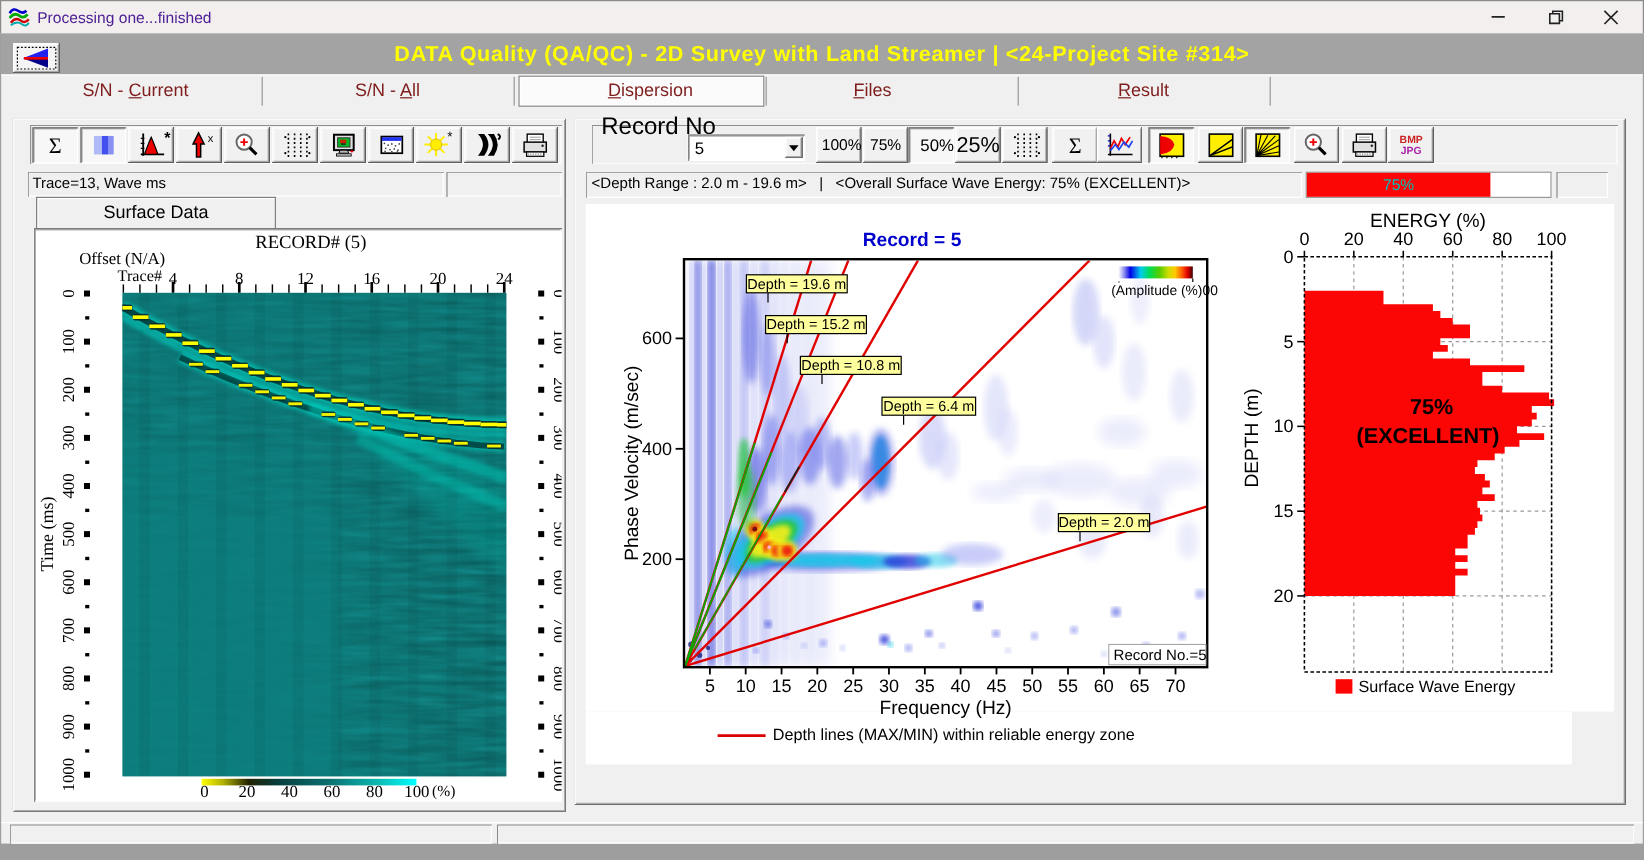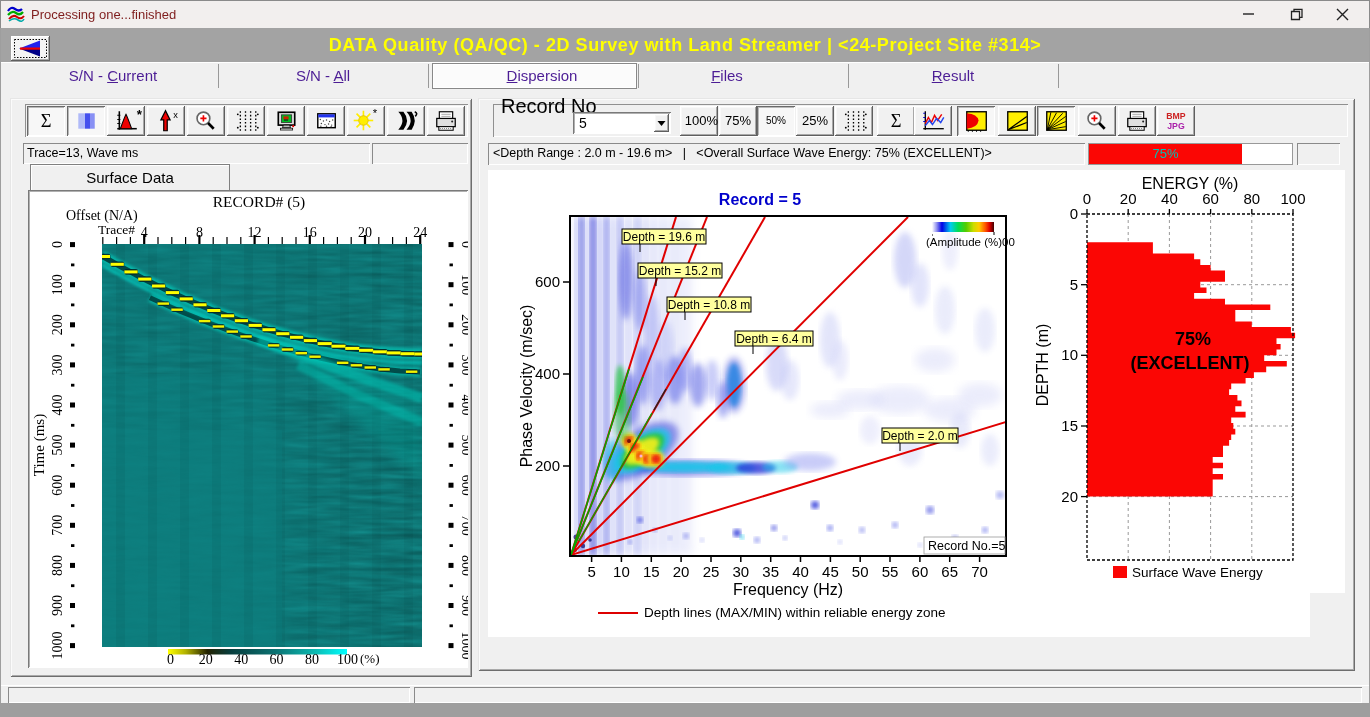--- a/index.html
+++ b/index.html
@@ -1,25 +1,25 @@
 <!DOCTYPE html>
 <html><head>
 <meta charset="utf-8">
 <style>
 * { margin:0; padding:0; box-sizing:border-box; }
 html,body { width:1370px; height:717px; overflow:hidden; }
 body { font-family:"Liberation Sans", sans-serif; background:#9e9e9e; position:relative; }
 .abs { position:absolute; }
 .titlebar { left:0; top:0; width:1370px; height:28px; background:#f2efee; border:1px solid #8a8a8a; border-bottom:none; }
-.titletext { left:31px; top:7px; font-size:13px; color:#7f1d1d; }
+.titletext { left:31px; top:7px; font-size:13px; color:#4c1d95; }
 .wbtn { top:0; width:46px; height:28px; color:#222; }
 .grayband { left:1px; top:28px; width:1368px; height:34px; background:#a3a3a3; }
 .apptitle { left:0; top:35px; width:1370px; text-align:center; font-size:18px; font-weight:bold; color:#ffff00; letter-spacing:0.55px; }
 .tabrow { left:1px; top:62px; width:1368px; height:28px; background:#f0f0f0; border-top:1px solid #fff; }
-.tab { top:62px; height:28px; line-height:27px; text-align:center; font-size:15px; color:#4c1d95; }
+.tab { top:62px; height:28px; line-height:27px; text-align:center; font-size:15px; color:#7f1d1d; }
 .tabsep { top:64px; width:1px; height:24px; background:#999; }
 .seltab { left:432px; top:63px; width:205px; height:26px; background:#fbfbfb; border:1px solid #888; box-shadow:inset 0 0 0 1px #fff; }
 .panel { background:#f0f0f0; box-shadow: inset 1px 1px 0 #e6e6e6, inset -1px -1px 0 #6e6e6e, inset 2px 2px 0 #fbfbfb, inset -2px -2px 0 #aaa; }
 .btn { background:#f1f1f1; box-shadow: inset -1px -1px 0 #5f5f5f, inset 1px 1px 0 #fff, inset -2px -2px 0 #a8a8a8, inset 2px 2px 0 #f8f8f8; }
 .btn.pr { background:#f7f7f7; box-shadow: inset 1px 1px 0 #6a6a6a, inset -1px -1px 0 #fff, inset 2px 2px 0 #b8b8b8; }
 .cell { background:#f0f0f0; box-shadow: inset 1px 1px 0 #8a8a8a, inset -1px -1px 0 #fff; }
 .sunk2 { background:#fff; box-shadow: inset 1px 1px 0 #7a7a7a, inset -1px -1px 0 #fff, inset 2px 2px 0 #b0b0b0; }
 </style>
 </head>
 <body>
@@ -445,23 +445,23 @@
 <div class="abs" style="left:579px;top:115px;font-size:14px">5</div>
 <div class="abs btn" style="left:654px;top:114px;width:15px;height:18px"></div>
 <svg class="abs" style="left:654px;top:114px" width="15" height="18">
     <polygon points="3.5,7 11.5,7 7.5,12" fill="#000"></polygon>
   </svg>
 <div class="abs btn" style="left:680px;top:106px;width:38px;height:30px"></div>
 <div class="abs" style="left:680px;top:106px;width:38px;height:30px;font-size:13px;text-align:right;line-height:30px">100%</div>
 <div class="abs btn" style="left:719px;top:106px;width:38px;height:30px"></div>
 <div class="abs" style="left:719px;top:106px;width:38px;height:30px;font-size:13px;text-align:center;line-height:30px">75%</div>
 <div class="abs btn pr" style="left:757px;top:106px;width:38px;height:30px"></div>
-<div class="abs" style="left:757px;top:106px;width:38px;height:30px;font-size:10px;text-align:center;line-height:30px">50%</div>
+<div class="abs" style="left:757px;top:106px;width:38px;height:30px;font-size:14px;text-align:right;line-height:30px">50%</div>
 <div class="abs btn" style="left:796px;top:106px;width:38px;height:30px"></div>
-<div class="abs" style="left:796px;top:106px;width:38px;height:30px;font-size:13px;text-align:center;line-height:30px">25%</div>
+<div class="abs" style="left:796px;top:106px;width:38px;height:30px;font-size:18px;text-align:center;line-height:30px">25%</div>
 <div class="abs btn" style="left:835px;top:106px;width:38px;height:30px"></div>
 <svg class="abs" style="left:835px;top:106px" width="38" height="30" viewBox="0 0 37 27">
     <g stroke="#000" stroke-width="1.3" stroke-dasharray="1.5 2">
       <line x1="13" y1="4" x2="13" y2="23"></line>
       <line x1="18" y1="4" x2="18" y2="23"></line>
       <line x1="23" y1="4" x2="23" y2="23"></line>
       <line x1="28" y1="4" x2="28" y2="23"></line>
     </g>
     <g fill="#000">
       <circle cx="10.5" cy="7" r="0.9"></circle>

